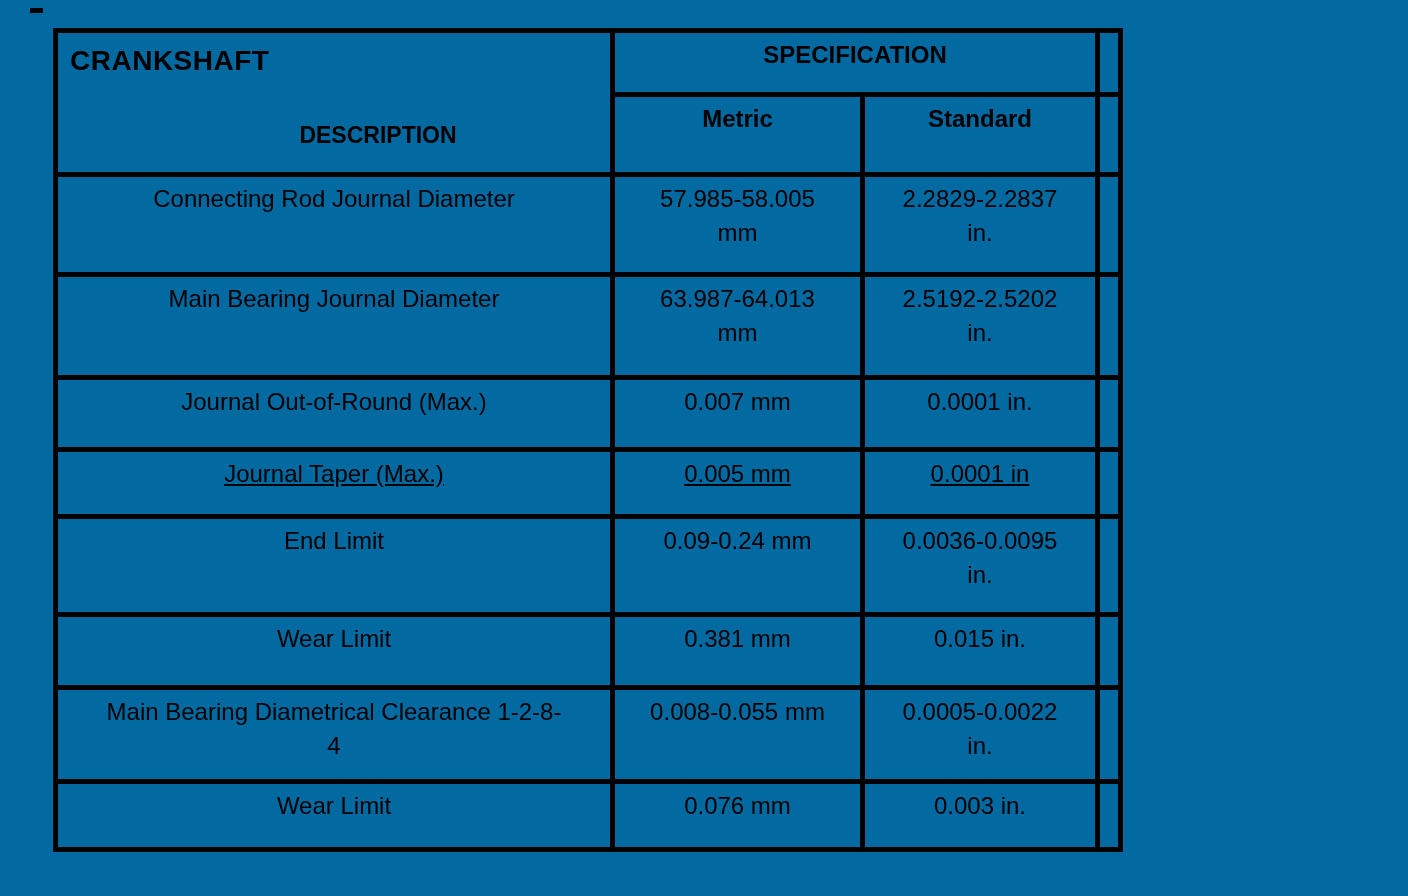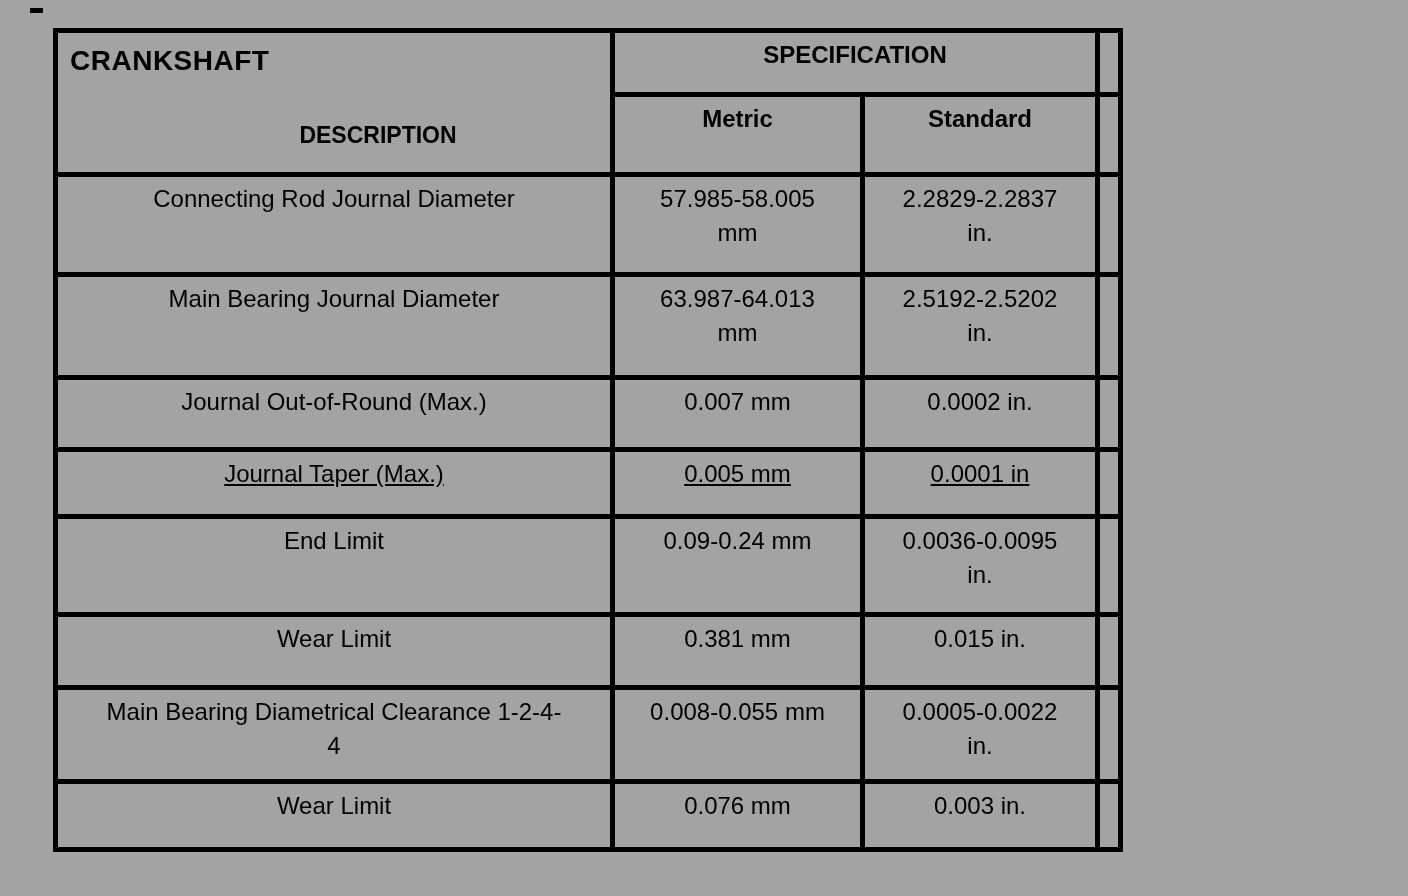--- a/index.html
+++ b/index.html
@@ -1,21 +1,21 @@
 <!DOCTYPE html>
 <html><head>
 <meta charset="utf-8">
 <style>
   html,body { margin:0; padding:0; background:#ffffff; }
   body {
     width:1408px; height:896px;
     font-family:"Liberation Sans","DejaVu Sans",sans-serif;
     color:#000;
   }
-  .canvas { position:relative; width:1408px; height:896px; overflow:hidden; background:#a3a3a3; }
+  .canvas { position:relative; width:1408px; height:896px; overflow:hidden; background:#0369a1; }
 
   .stray-dash { position:absolute; left:30px; top:8px; width:13px; height:5px; background:#000; }
 
   table.spec {
     position:absolute; left:53px; top:28px;
     border-collapse:collapse; table-layout:fixed;
     width:1065px;
   }
   table.spec td {
     border:5px solid #000;
@@ -94,21 +94,21 @@
       <td>Main Bearing Journal Diameter</td>
       <td>63.987-64.013
 mm</td>
       <td>2.5192-2.5202
 in.</td>
       <td class="extra-cell"></td>
     </tr>
         <tr>
       <td>Journal Out-of-Round (Max.)</td>
       <td>0.007 mm</td>
-      <td>0.0002 in.</td>
+      <td>0.0001 in.</td>
       <td class="extra-cell"></td>
     </tr>
         <tr>
       <td>Journal Taper (Max.)</td>
       <td>0.005 mm</td>
       <td>0.0001 in</td>
       <td class="extra-cell"></td>
     </tr>
         <tr>
       <td>End Limit</td>
@@ -117,21 +117,21 @@
 in.</td>
       <td class="extra-cell"></td>
     </tr>
         <tr>
       <td>Wear Limit</td>
       <td>0.381 mm</td>
       <td>0.015 in.</td>
       <td class="extra-cell"></td>
     </tr>
         <tr>
-      <td>Main Bearing Diametrical Clearance 1-2-4-
+      <td>Main Bearing Diametrical Clearance 1-2-8-
 4</td>
       <td>0.008-0.055 mm</td>
       <td>0.0005-0.0022
 in.</td>
       <td class="extra-cell"></td>
     </tr>
         <tr>
       <td>Wear Limit</td>
       <td>0.076 mm</td>
       <td>0.003 in.</td>

